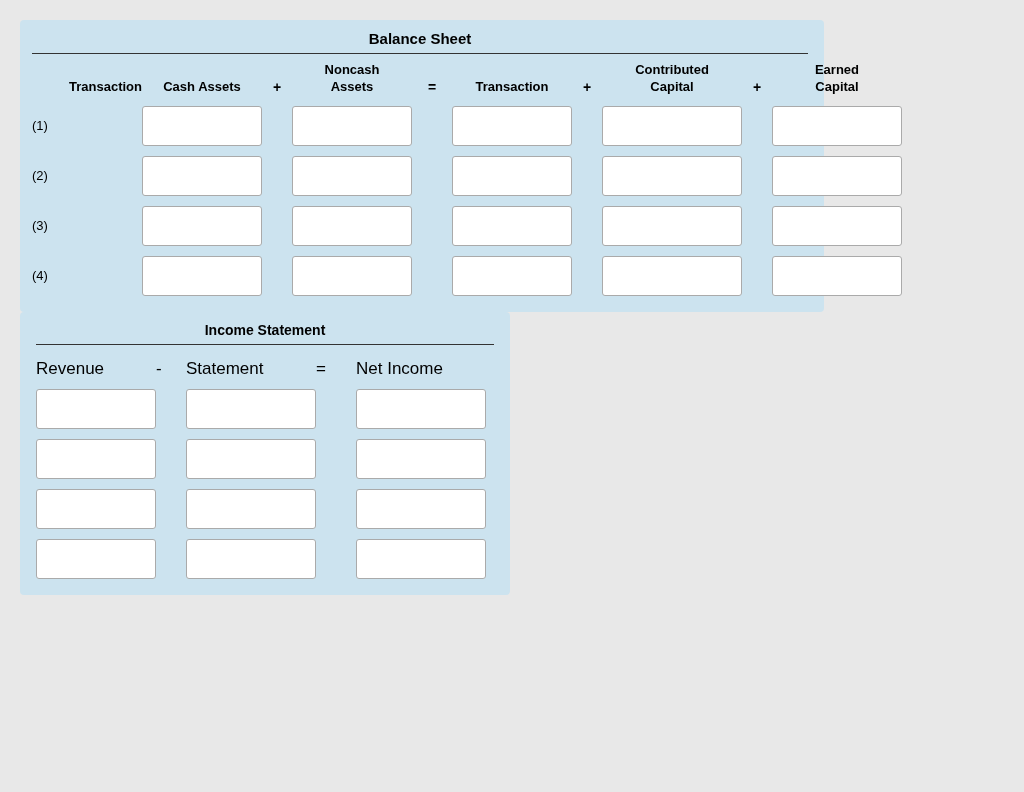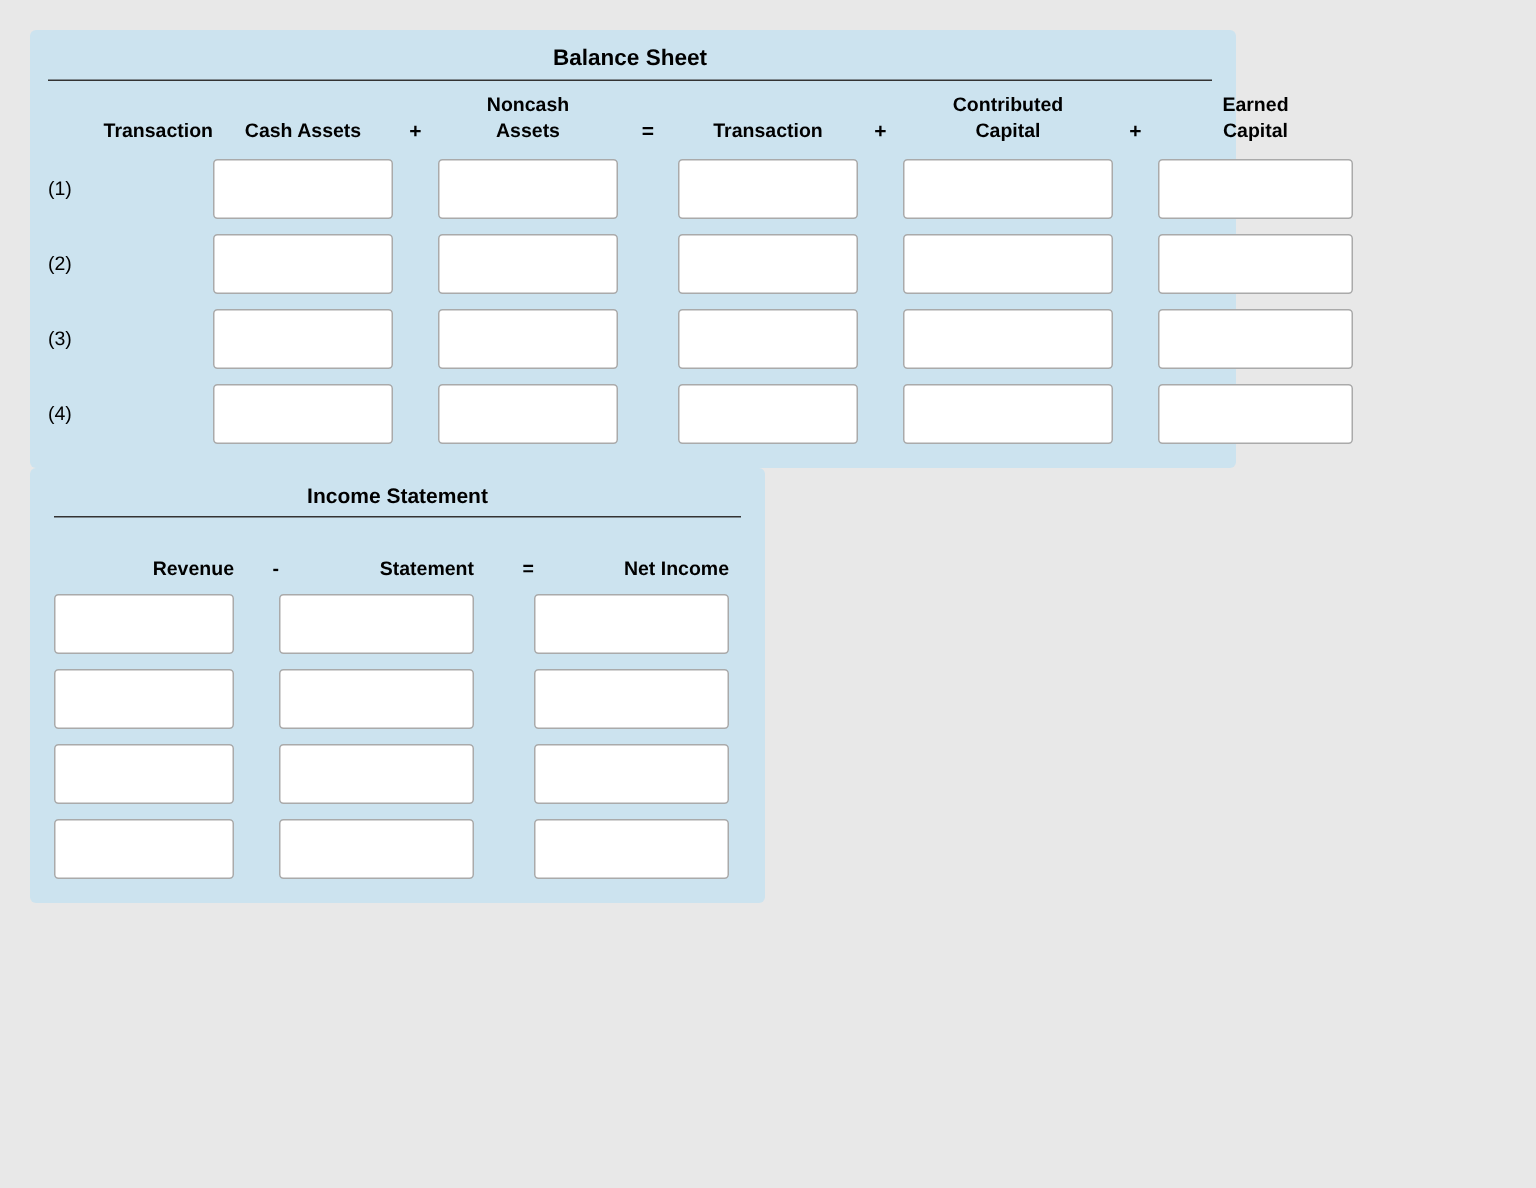--- a/index.html
+++ b/index.html
@@ -86,34 +86,34 @@
       padding: 10px 16px 16px 16px;
       width: 490px;
     }
 
     .is-title {
       text-align: center;
       font-weight: bold;
       font-size: 14px;
       padding-bottom: 6px;
       border-bottom: 1.5px solid #333;
-      margin-bottom: 16px;
+      margin-bottom: 4px;
     }
 
     .is-header-row {
       display: grid;
       grid-template-columns: 120px 30px 130px 40px 130px;
       align-items: end;
       padding: 10px 0 4px 0;
     }
 
     .is-header-cell {
-      font-weight: bold;
-      text-align: right;
-      font-size: 13px;
+      font-weight: normal;
+      text-align: left;
+      font-size: 17px;
     }
 
     .is-data-rows {
       display: flex;
       flex-direction: column;
       gap: 10px;
       margin-top: 6px;
     }
 
     .is-data-row {

